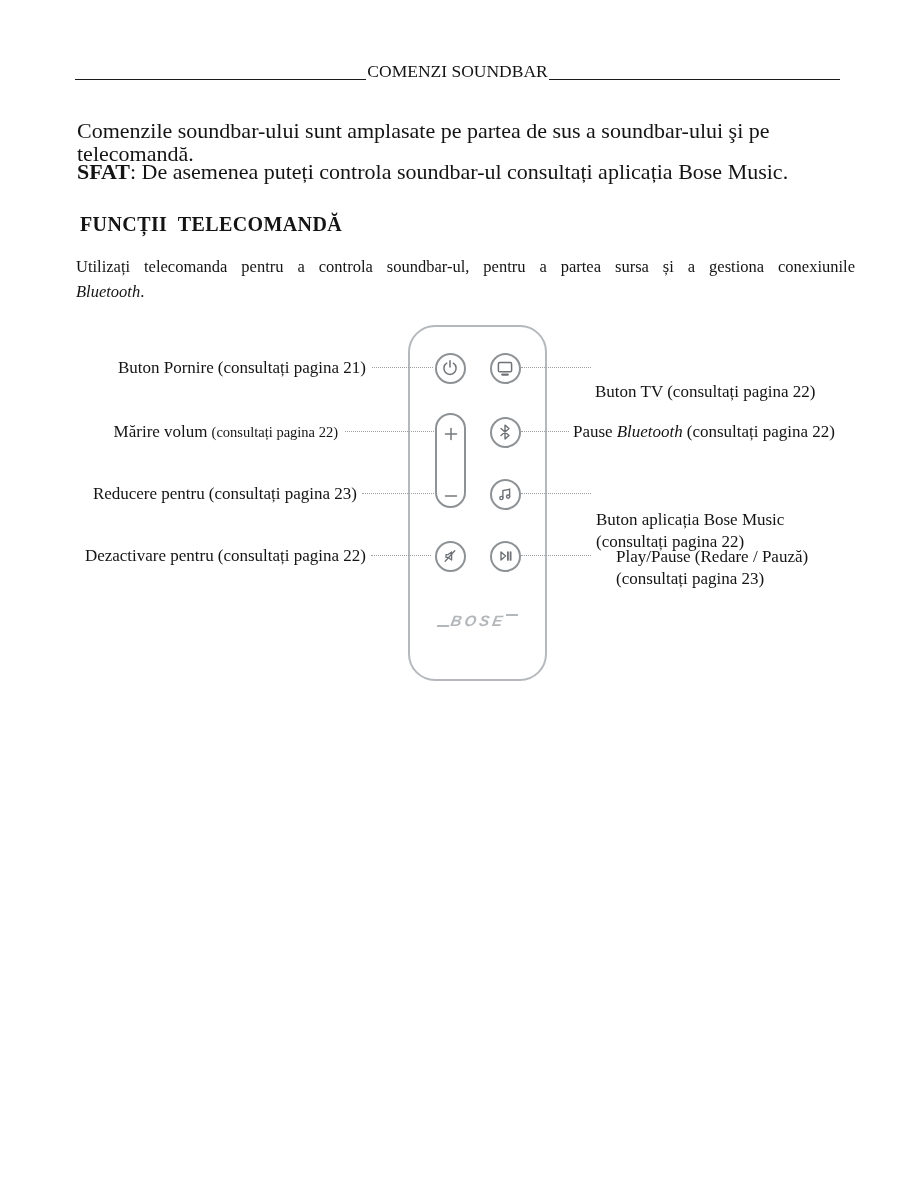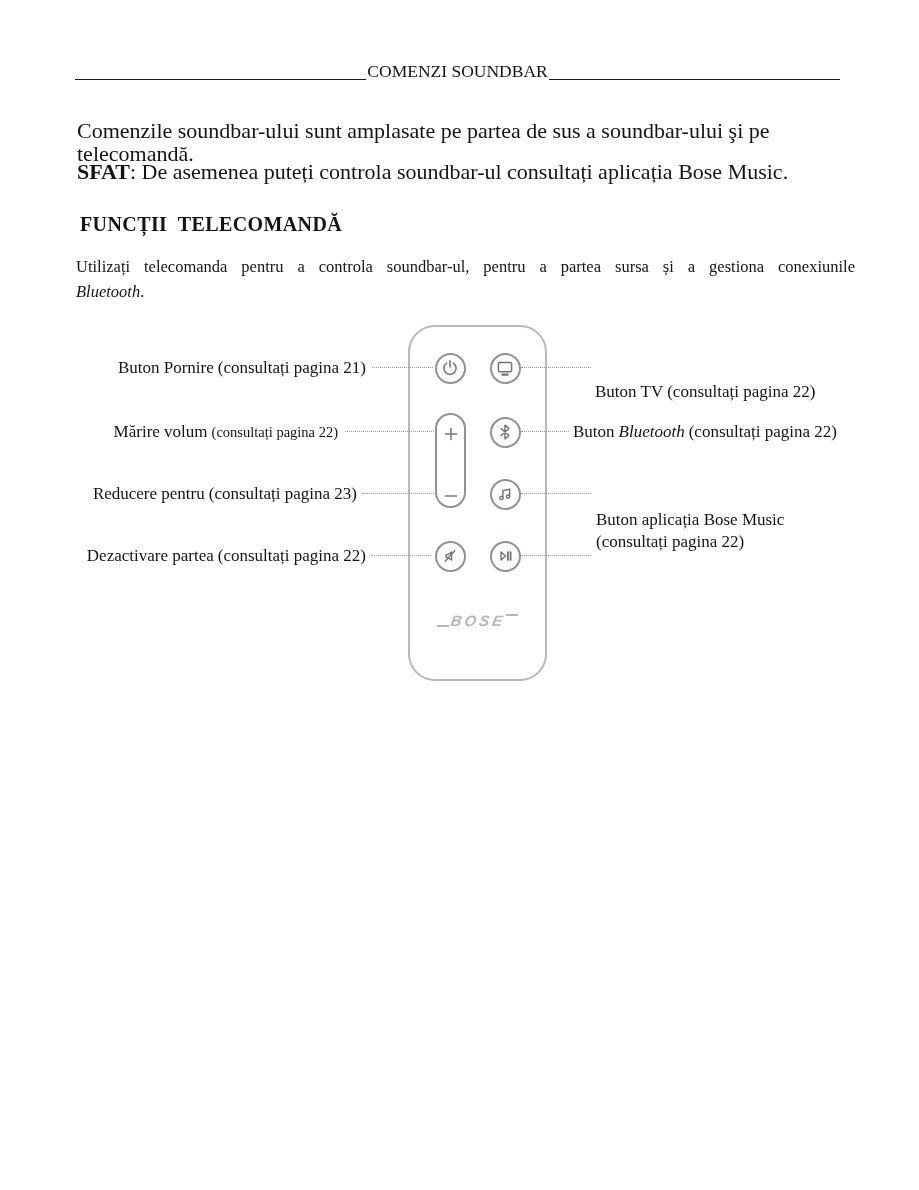--- a/index.html
+++ b/index.html
@@ -119,27 +119,31 @@
 
   <h2 class="heading">FUNCȚII&nbsp; TELECOMANDĂ</h2>
   <div class="bodytext">
     <div class="justify-line">Utilizați telecomanda pentru a controla soundbar-ul, pentru a partea sursa și a gestiona conexiunile</div>
     <div><span class="italic">Bluetooth</span><span>.</span></div>
   </div>
 
   <div class="co co-left co-l1"><span>Buton Pornire</span><span class="ref">(consultați pagina 21)</span></div>
   <div class="co co-left co-l2"><span>Mărire volum</span><span class="ref-small">(consultați pagina 22)</span></div>
   <div class="co co-left co-l3"><span>Reducere pentru</span><span class="ref">(consultați pagina 23)</span></div>
-  <div class="co co-left co-l4"><span>Dezactivare partea</span><span class="ref">(consultați pagina 22)</span></div>
+  <div class="co co-left co-l4"><span>Dezactivare pentru</span><span class="ref">(consultați pagina 22)</span></div>
 
   <div class="co co-r1"><span>Buton TV</span><span class="ref">(consultați pagina 22)</span></div>
-  <div class="co co-r2"><span>Buton</span><span class="italic ref">Bluetooth</span><span class="ref">(consultați pagina 22)</span></div>
+  <div class="co co-r2"><span>Pause</span><span class="italic ref">Bluetooth</span><span class="ref">(consultați pagina 22)</span></div>
   <div class="co co-r3">
     <div>Buton aplicația Bose Music</div>
     <div>(consultați pagina 22)</div>
+  </div>
+  <div class="co co-r4">
+    <div>Play/Pause (Redare / Pauză)</div>
+    <div>(consultați pagina 23)</div>
   </div>
 
   <div class="remote">
 
     <div class="rbtn btn-power">
       <svg width="20" height="20" viewBox="0 0 20 20" fill="none" stroke="#6e7276" stroke-width="1.5" stroke-linecap="round">
         <path d="M6.7 5.2 a6.1 6.1 0 1 0 6.6 0"></path>
         <line x1="10" y1="2.8" x2="10" y2="9"></line>
       </svg>
     </div>

